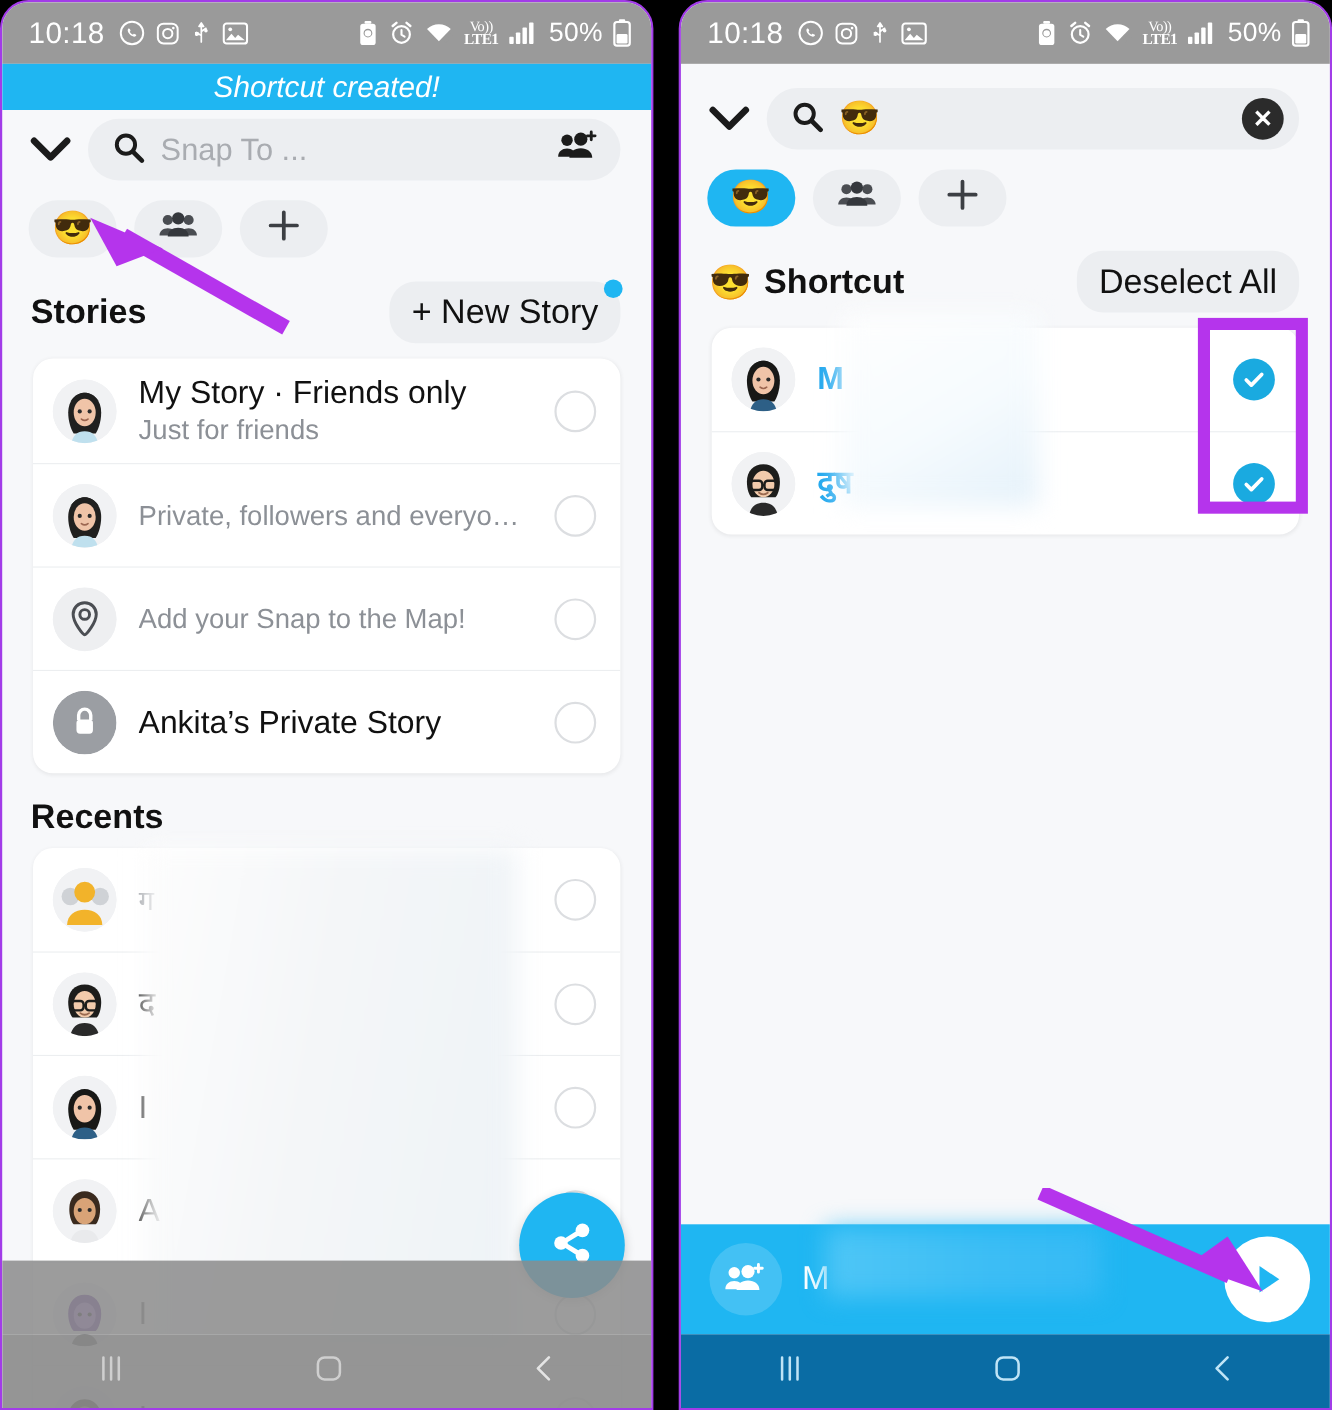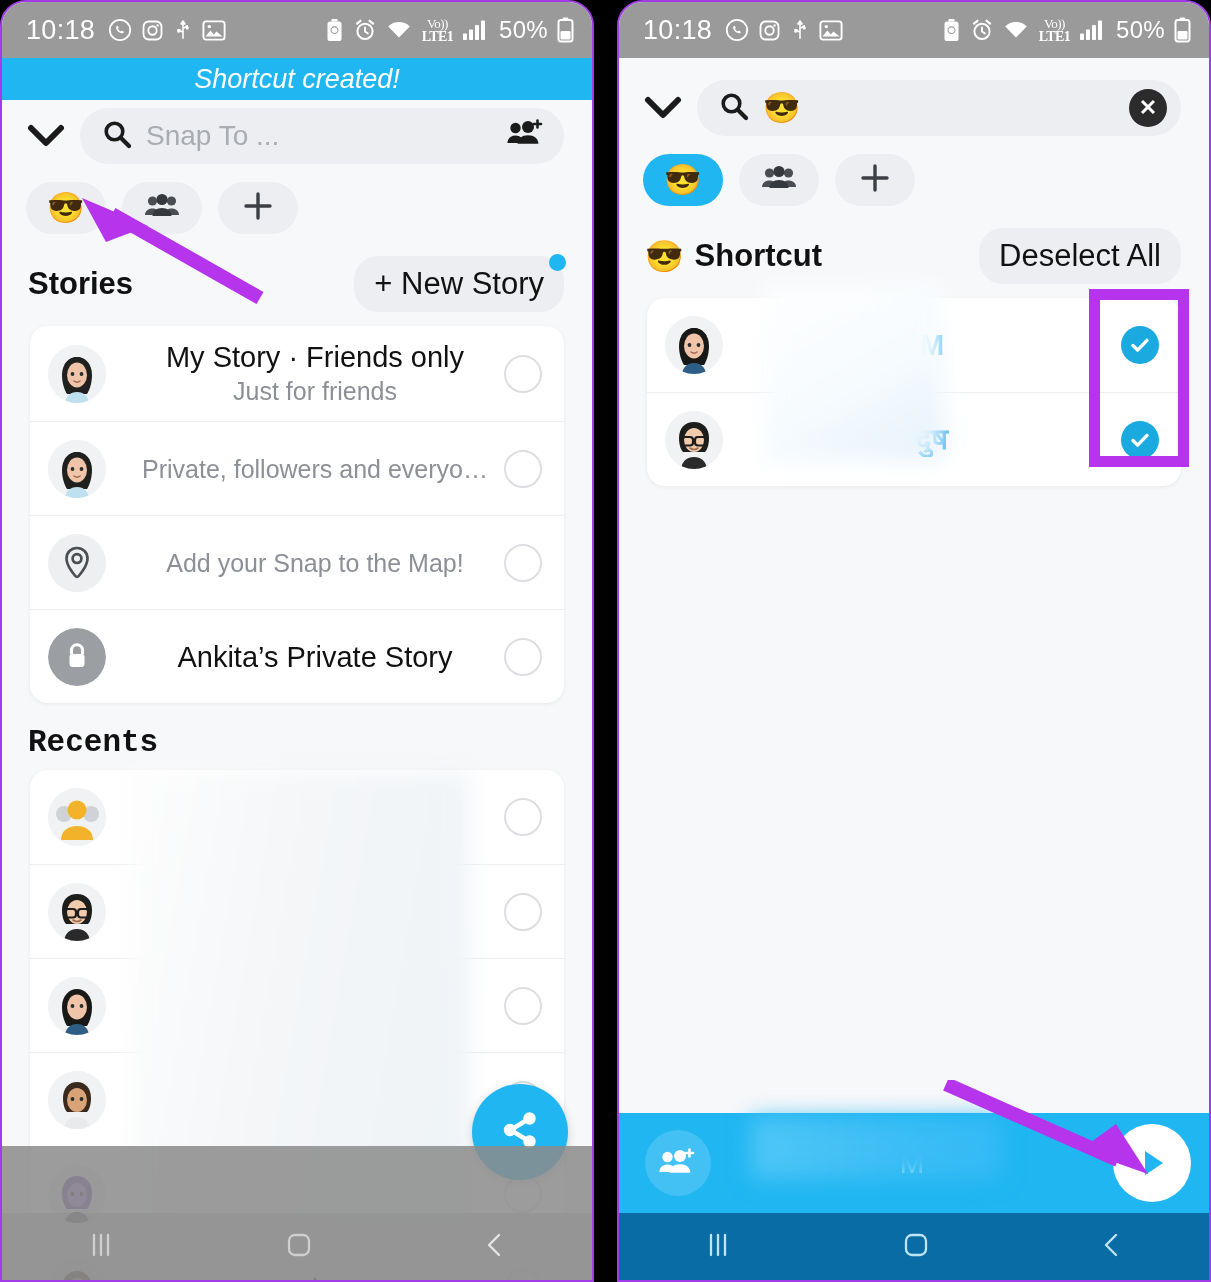--- a/index.html
+++ b/index.html
@@ -2,21 +2,21 @@
 <html><head>
 <meta charset="utf-8">
 <style>
   * { box-sizing: border-box; margin: 0; padding: 0; }
   html, body {
     width: 1211px; height: 1282px;
     background: #000;
     font-family: "Liberation Sans", sans-serif;
     overflow: hidden;
   }
-  .stage { position: relative; width: 1211px; height: 1282px; background: #000; text-align: center; }
+  .stage { position: relative; width: 1211px; height: 1282px; background: #000; }
 
   
   .phone {
     position: absolute; top: 0; height: 1282px;
     border: 2px solid #a23ce8;
     border-top-left-radius: 26px; border-top-right-radius: 26px;
     overflow: hidden; background: #f7f8fa;
   }
   .phone.left  { left: 0px;   width: 594px; }
   .phone.right { left: 617px; width: 594px; }
@@ -364,21 +364,21 @@
               <rect x="21.5" y="26" width="15" height="13" rx="3.3" fill="#fff"></rect>
             </svg>
         </div>
         <div class="rowtext">
           <div class="rowtitle">Ankita’s Private Story</div>
         </div>
         <div class="radio"></div>
       </div>
     </div>
 
-    <div class="sechdr" style="padding-bottom:10px;font-family:Liberation Mono, monospace;">
+    <div class="sechdr" style="padding-bottom:10px;">
       <h2>Recents</h2>
     </div>
 
     <div class="card" style="position:relative;">
       <div class="row">
         <div class="avatar">
           <svg width="58" height="58" viewBox="0 0 58 58">
               <circle cx="29" cy="29" r="29" fill="#f1f2f4"></circle>
               <circle cx="16" cy="26" r="8" fill="#cfd2d6"></circle>
               <circle cx="43" cy="26" r="8" fill="#cfd2d6"></circle>

